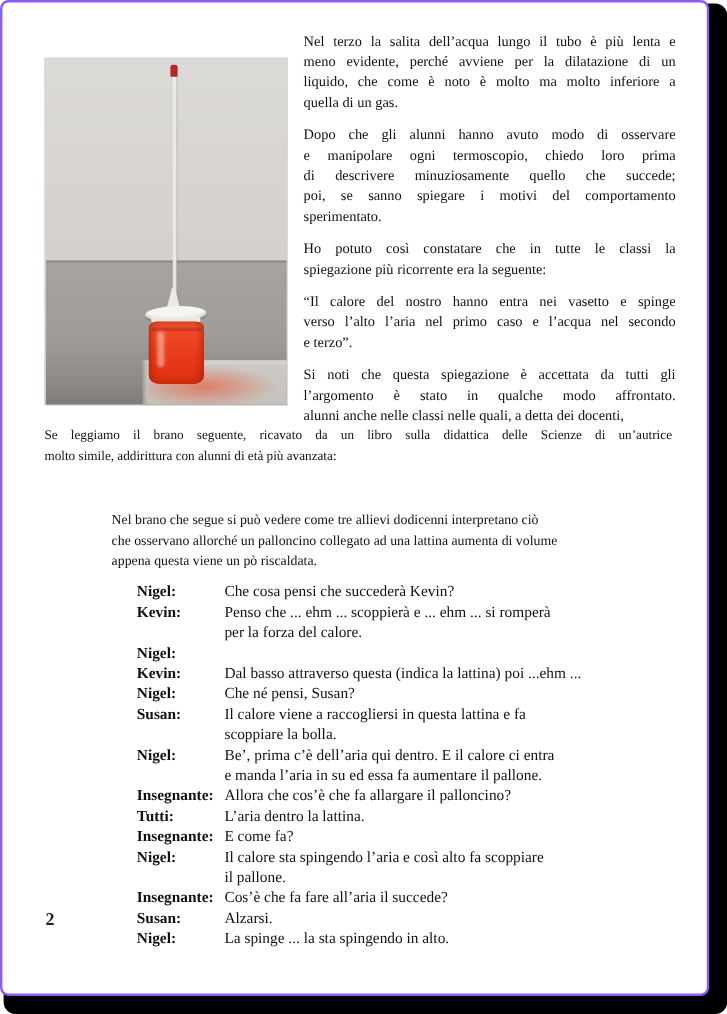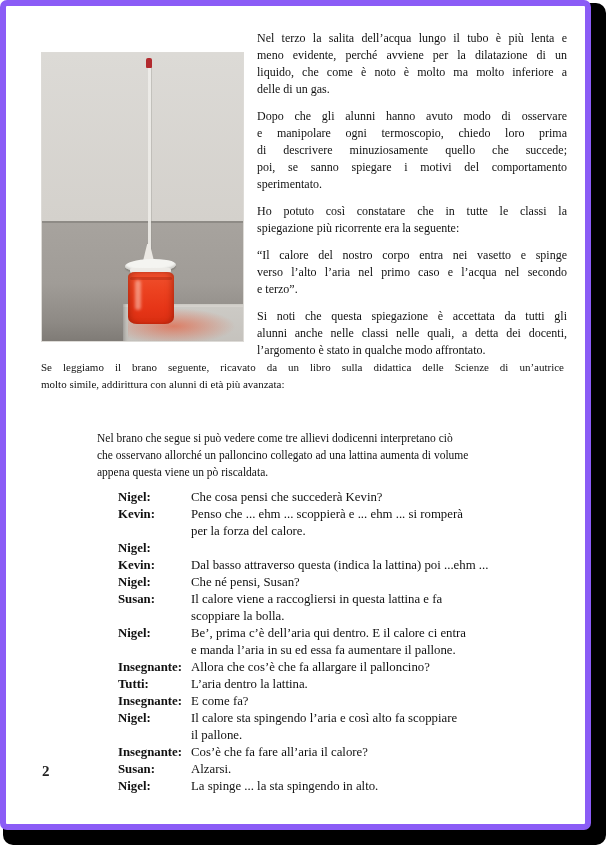--- a/index.html
+++ b/index.html
@@ -7,21 +7,21 @@
     width:606px;height:845px;position:relative;background:#ffffff;
     font-family:"Liberation Serif","DejaVu Serif",serif;color:#111;
     overflow:hidden;
   }
   .shadow{
     position:absolute;left:3px;top:3px;width:603px;height:842px;
     background:#000;border-radius:10px;
   }
   .page{
     position:absolute;left:0;top:0;width:591px;height:830px;box-sizing:border-box;
-    background:#fff;border:6px solid #8b5cf6;border-radius:7px;
+    background:#fff;border:2px solid #8b5cf6;border-radius:7px;
   }
   
   .photo{
     position:absolute;left:35px;top:46px;width:203px;height:290px;
     overflow:hidden;background:#d6d3ce;border:1px solid #dddbd7;box-sizing:border-box;
   }
   .photo *{position:absolute;}
   .wall{left:0;top:0;width:100%;height:168px;background:linear-gradient(180deg,#dcdad6 0%,#d4d1cc 100%);}
   .band{left:0;top:168px;width:100%;height:122px;border-top:2px solid #8e8b86;
         background:linear-gradient(180deg,#a7a39e 0%,#a09c97 50%,#8d8984 82%,#7c7873 100%);}
@@ -81,42 +81,42 @@
     <div class="jar"></div>
     <div class="jarridge"></div>
     <div class="jarshine"></div>
   </div>
 
   <div class="rightcol">
     <div class="jpar">
         <div class="ln">Nel terzo la salita dell’acqua lungo il tubo è più lenta e</div>
         <div class="ln">meno evidente, perché avviene per la dilatazione di un</div>
         <div class="ln">liquido, che come è noto è molto ma molto inferiore a</div>
-        <div class="ln">delle di un gas.</div>
+        <div class="ln">quella di un gas.</div>
       </div>
     <div class="jpar">
         <div class="ln">Dopo che gli alunni hanno avuto modo di osservare</div>
         <div class="ln">e manipolare ogni termoscopio, chiedo loro prima</div>
         <div class="ln">di descrivere minuziosamente quello che succede;</div>
         <div class="ln">poi, se sanno spiegare i motivi del comportamento</div>
         <div class="ln">sperimentato.</div>
       </div>
     <div class="jpar">
         <div class="ln">Ho potuto così constatare che in tutte le classi la</div>
         <div class="ln">spiegazione più ricorrente era la seguente:</div>
       </div>
     <div class="jpar">
-        <div class="ln">“Il calore del nostro corpo entra nei vasetto e spinge</div>
+        <div class="ln">“Il calore del nostro hanno entra nei vasetto e spinge</div>
         <div class="ln">verso l’alto l’aria nel primo caso e l’acqua nel secondo</div>
         <div class="ln">e terzo”.</div>
       </div>
     <div class="jpar">
         <div class="ln">Si noti che questa spiegazione è accettata da tutti gli</div>
+        <div class="ln">l’argomento è stato in qualche modo affrontato.</div>
         <div class="ln">alunni anche nelle classi nelle quali, a detta dei docenti,</div>
-        <div class="ln">l’argomento è stato in qualche modo affrontato.</div>
       </div>
   </div>
 
   <div class="fullpar jpar">
       <div class="ln">Se leggiamo il brano seguente, ricavato da un libro sulla didattica delle Scienze di un’autrice</div>
       <div class="ln">molto simile, addirittura con alunni di età più avanzata:</div>
     </div>
 
   <div class="intro">Nel brano che segue si può vedere come tre allievi dodicenni interpretano ciò
 che osservano allorché un palloncino collegato ad una lattina aumenta di volume
@@ -165,21 +165,21 @@
         <span class="spk">Insegnante:</span>
         <span class="txt">E come fa?</span>
       </div>
     <div class="drow">
         <span class="spk">Nigel:</span>
         <span class="txt">Il calore sta spingendo l’aria e così alto fa scoppiare
 il pallone.</span>
       </div>
     <div class="drow">
         <span class="spk">Insegnante:</span>
-        <span class="txt">Cos’è che fa fare all’aria il calore?</span>
+        <span class="txt">Cos’è che fa fare all’aria il succede?</span>
       </div>
     <div class="drow">
         <span class="spk">Susan:</span>
         <span class="txt">Alzarsi.</span>
       </div>
     <div class="drow">
         <span class="spk">Nigel:</span>
         <span class="txt">La spinge ... la sta spingendo in alto.</span>
       </div>
   </div>

